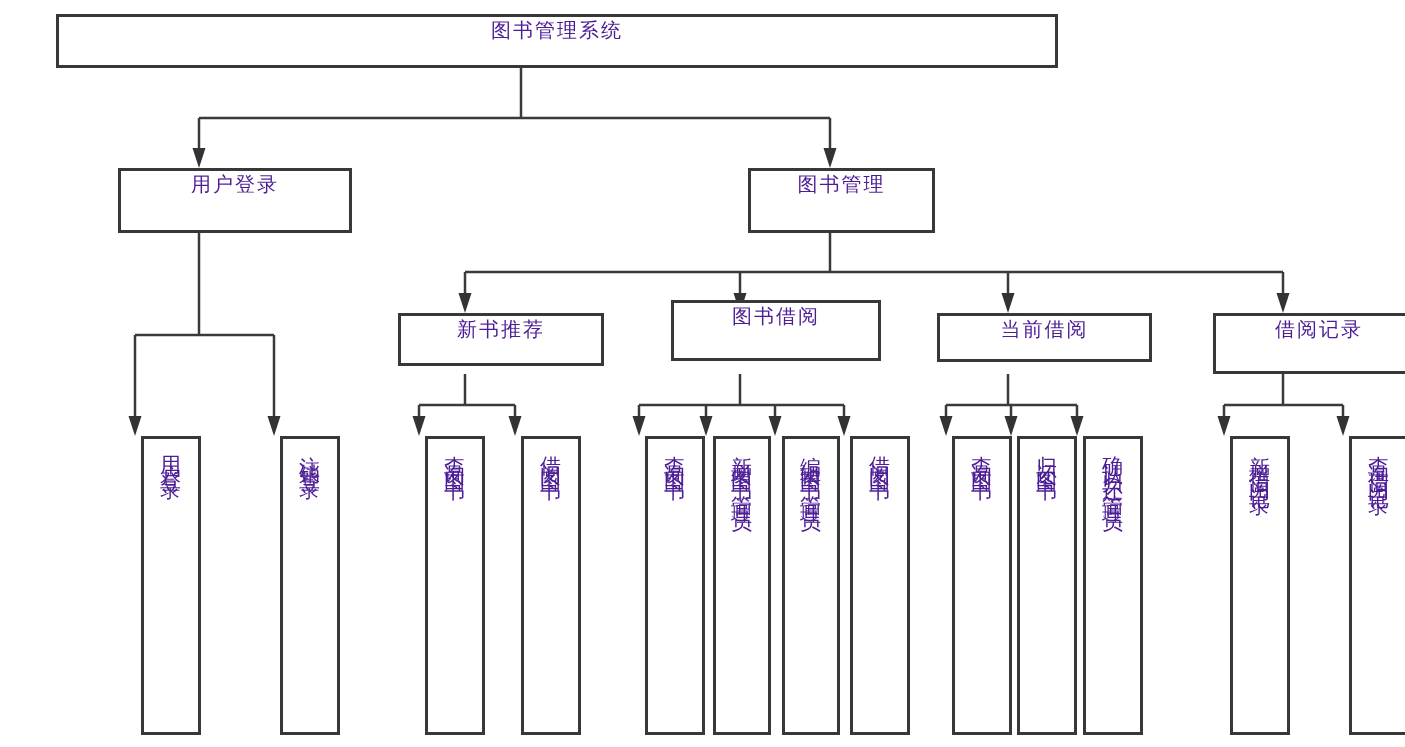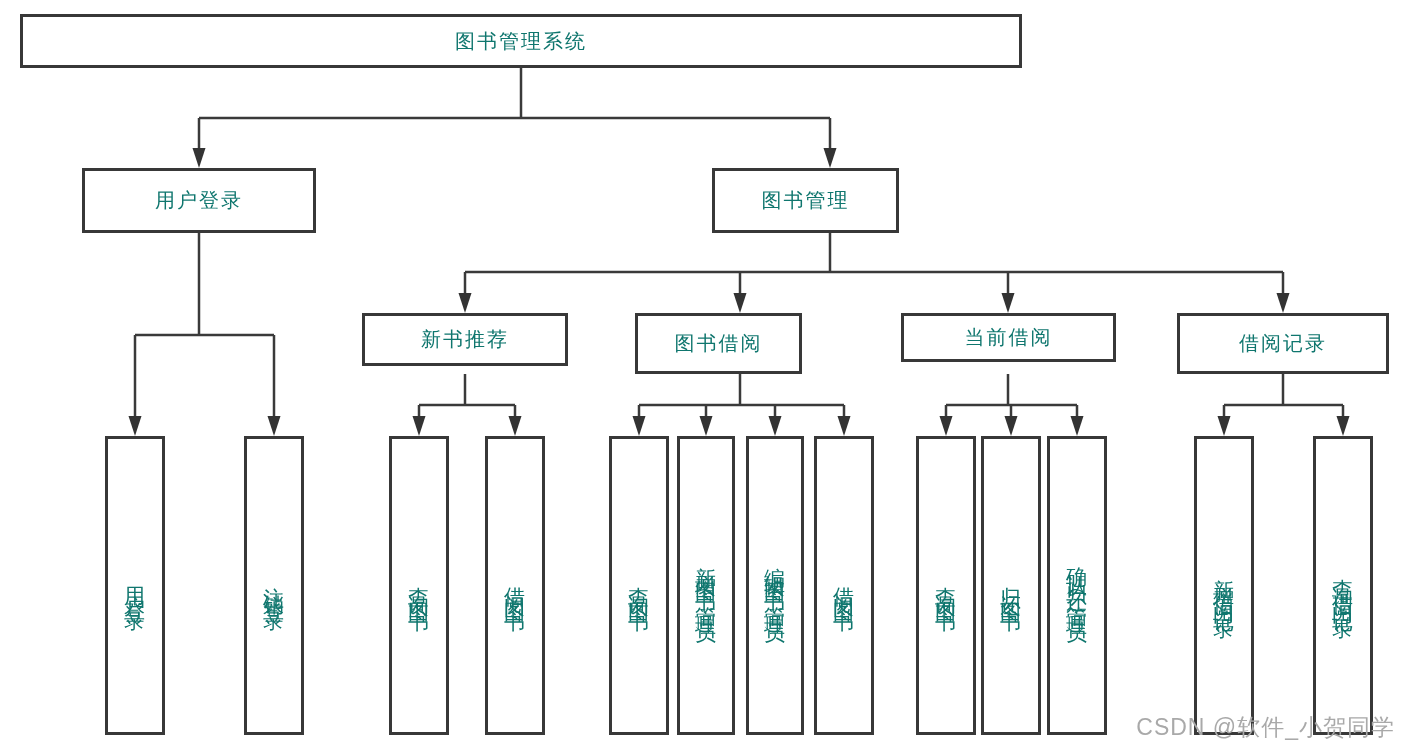--- a/index.html
+++ b/index.html
@@ -10,23 +10,24 @@
     font-family:"Liberation Sans","DejaVu Sans",sans-serif;
     overflow:hidden;
   }
   .connectors{position:absolute;left:0;top:0;width:1405px;height:747px;}
   .box{
     position:absolute;
     background:#ffffff;
     border:3px solid #383838;
     box-sizing:border-box;
     display:flex;
-    align-items:center;
+    align-items:flex-start;
     justify-content:center;
-    color:#0f766e;
+    color:#4c1d95;
+    margin-left:36px;
   }
   .h-box span{
     font-size:20px;
     letter-spacing:2px;
     white-space:nowrap;
   }
   .v-box span{
     writing-mode:vertical-rl;
     text-orientation:mixed;
     font-size:21px;
@@ -122,21 +123,21 @@
   <div class="box h-box" style="left:82px;top:168px;width:234px;height:65px">
     <span>用户登录</span>
   </div>
   <div class="box h-box" style="left:712px;top:168px;width:187px;height:65px">
     <span>图书管理</span>
   </div>
 
   <div class="box h-box" style="left:362px;top:313px;width:206px;height:53px">
     <span>新书推荐</span>
   </div>
-  <div class="box h-box" style="left:635px;top:313px;width:167px;height:61px">
+  <div class="box h-box" style="left:635px;top:300px;width:210px;height:61px">
     <span>图书借阅</span>
   </div>
   <div class="box h-box" style="left:901px;top:313px;width:215px;height:49px">
     <span>当前借阅</span>
   </div>
   <div class="box h-box" style="left:1177px;top:313px;width:212px;height:61px">
     <span>借阅记录</span>
   </div>
 
   <div class="box v-box" style="left:105px;top:436px;width:60px;height:299px">
@@ -176,15 +177,14 @@
     <span>确认归还（管理员）</span>
   </div>
 
   <div class="box v-box" style="left:1194px;top:436px;width:60px;height:299px">
     <span>新增借阅记录</span>
   </div>
   <div class="box v-box" style="left:1313px;top:436px;width:60px;height:299px">
     <span>查询借阅记录</span>
   </div>
 
-  <div class="watermark">CSDN @软件_小贺同学</div>
 
 </div>
 
 </body></html>

